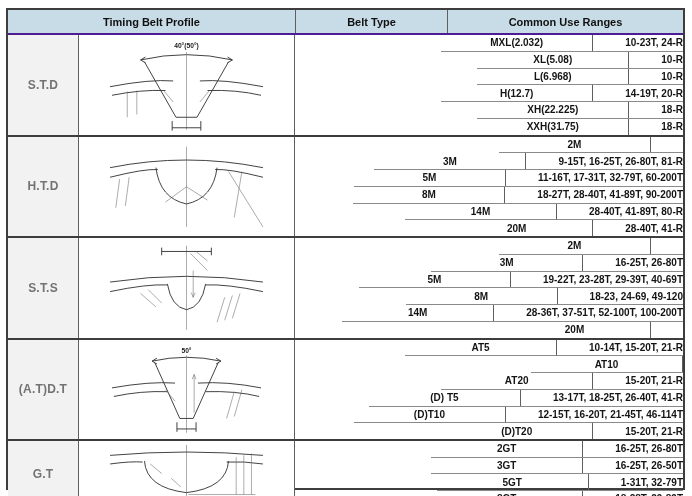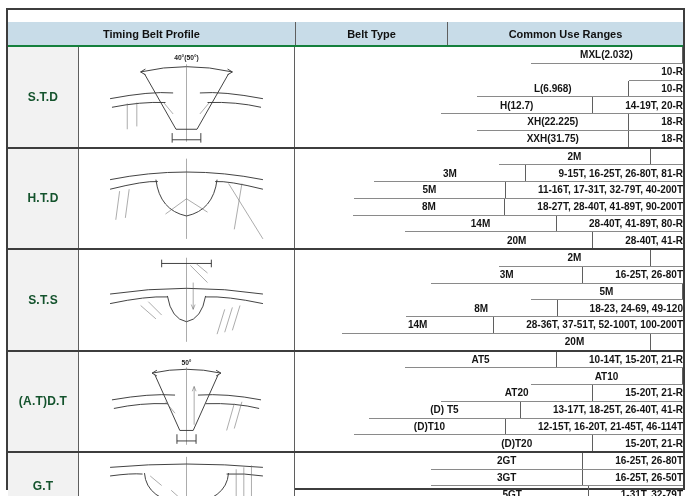--- a/index.html
+++ b/index.html
@@ -2,32 +2,32 @@
 <html><head>
 <meta charset="utf-8">
 <style>
   html,body{margin:0;padding:0;background:#ffffff;font-family:"Liberation Sans",sans-serif;}
   .page{position:relative;width:692px;height:496px;background:#ffffff;overflow:hidden;}
   .belt-table{
     position:absolute;left:6px;top:8px;width:679px;height:482px;
     border:2px solid #3d3d3d;box-sizing:border-box;
     display:flex;flex-direction:column;background:#ffffff;
   }
-  .thead{display:flex;height:25px;flex:0 0 25px;background:#c8dce8;border-bottom:2px solid #15803d;box-sizing:border-box;margin-top:12px;}
+  .thead{display:flex;height:25px;flex:0 0 25px;background:#c8dce8;border-bottom:2px solid #4c1d95;box-sizing:border-box;}
   .th{display:flex;align-items:center;justify-content:center;font-size:11px;font-weight:700;color:#111;box-sizing:border-box;}
   .th-profile{width:288px;border-right:1px solid #5f5f5f;}
   .th-belt{width:152px;border-right:1px solid #5f5f5f;}
   .th-range{flex:1;text-align:right;}
   #sections-root{display:flex;flex-direction:column;flex:1;}
   .section{display:flex;border-bottom:2px solid #3d3d3d;box-sizing:border-box;min-height:0;}
   .section:last-child{border-bottom:none;}
   .profile-label{
     width:71px;flex:0 0 71px;background:#f2f2f2;border-right:1px solid #5f5f5f;
     display:flex;align-items:center;justify-content:center;
-    font-size:12px;font-weight:700;color:#14532d;box-sizing:border-box;letter-spacing:.2px;
+    font-size:12px;font-weight:700;color:#737373;box-sizing:border-box;letter-spacing:.2px;
   }
   .diagram-cell{
     width:216px;flex:0 0 216px;border-right:1px solid #5f5f5f;box-sizing:border-box;
     display:flex;align-items:center;justify-content:center;background:#fff;overflow:hidden;
   }
   .diagram-cell svg{width:100%;height:96%;}
   .rows{flex:1;display:flex;flex-direction:column;min-width:0;align-items:flex-end;}
   .data-row{flex:1;display:flex;border-bottom:1px solid #8a8a8a;box-sizing:border-box;min-height:0;}
   .data-row:last-child{border-bottom:none;}
   .cell-belt{
@@ -66,22 +66,24 @@
     <path class="dwg" d="M28 52 Q70 44 94 46 M122 46 Q146 44 188 52"></path>
     <path class="dwg" d="M30 61 Q60 55 86 56 M130 56 Q160 55 186 61"></path>
     <path class="dwg-thin" d="M46 57 V84 M56 56 V81"></path>
     <path class="dwg-thin" d="M84 56 L94 68 M132 56 L122 68"></path>
     <path class="dwg" d="M93 88 V98 M123 88 V98 M93 95 H123"></path>
   </svg>
 </div>
           <div class="rows">
             <div class="data-row">
               <div class="cell-belt">MXL(2.032)</div>
-            </div>
-            <div class="data-row">
+              <div class="cell-range">10-23T, 24-R</div>
+            </div>
+            <div class="data-row">
+              <div class="cell-belt">XL(5.08)</div>
               <div class="cell-range">10-R</div>
             </div>
             <div class="data-row">
               <div class="cell-belt">L(6.968)</div>
               <div class="cell-range">10-R</div>
             </div>
             <div class="data-row">
               <div class="cell-belt">H(12.7)</div>
               <div class="cell-range">14-19T, 20-R</div>
             </div>
@@ -112,21 +114,21 @@
             <div class="data-row">
               <div class="cell-belt">2M</div>
               <div class="cell-range"></div>
             </div>
             <div class="data-row">
               <div class="cell-belt">3M</div>
               <div class="cell-range">9-15T, 16-25T, 26-80T, 81-R</div>
             </div>
             <div class="data-row">
               <div class="cell-belt">5M</div>
-              <div class="cell-range">11-16T, 17-31T, 32-79T, 40-200T</div>
+              <div class="cell-range">11-16T, 17-31T, 32-79T, 60-200T</div>
             </div>
             <div class="data-row">
               <div class="cell-belt">8M</div>
               <div class="cell-range">18-27T, 28-40T, 41-89T, 90-200T</div>
             </div>
             <div class="data-row">
               <div class="cell-belt">14M</div>
               <div class="cell-range">28-40T, 41-89T, 80-R</div>
             </div>
             <div class="data-row">
@@ -154,20 +156,21 @@
             <div class="data-row">
               <div class="cell-belt">2M</div>
               <div class="cell-range"></div>
             </div>
             <div class="data-row">
               <div class="cell-belt">3M</div>
               <div class="cell-range">16-25T, 26-80T</div>
             </div>
             <div class="data-row">
               <div class="cell-belt">5M</div>
+              <div class="cell-range">19-22T, 23-28T, 29-39T, 40-69T</div>
             </div>
             <div class="data-row">
               <div class="cell-belt">8M</div>
               <div class="cell-range">18-23, 24-69, 49-120</div>
             </div>
             <div class="data-row">
               <div class="cell-belt">14M</div>
               <div class="cell-range">28-36T, 37-51T, 52-100T, 100-200T</div>
             </div>
             <div class="data-row">

